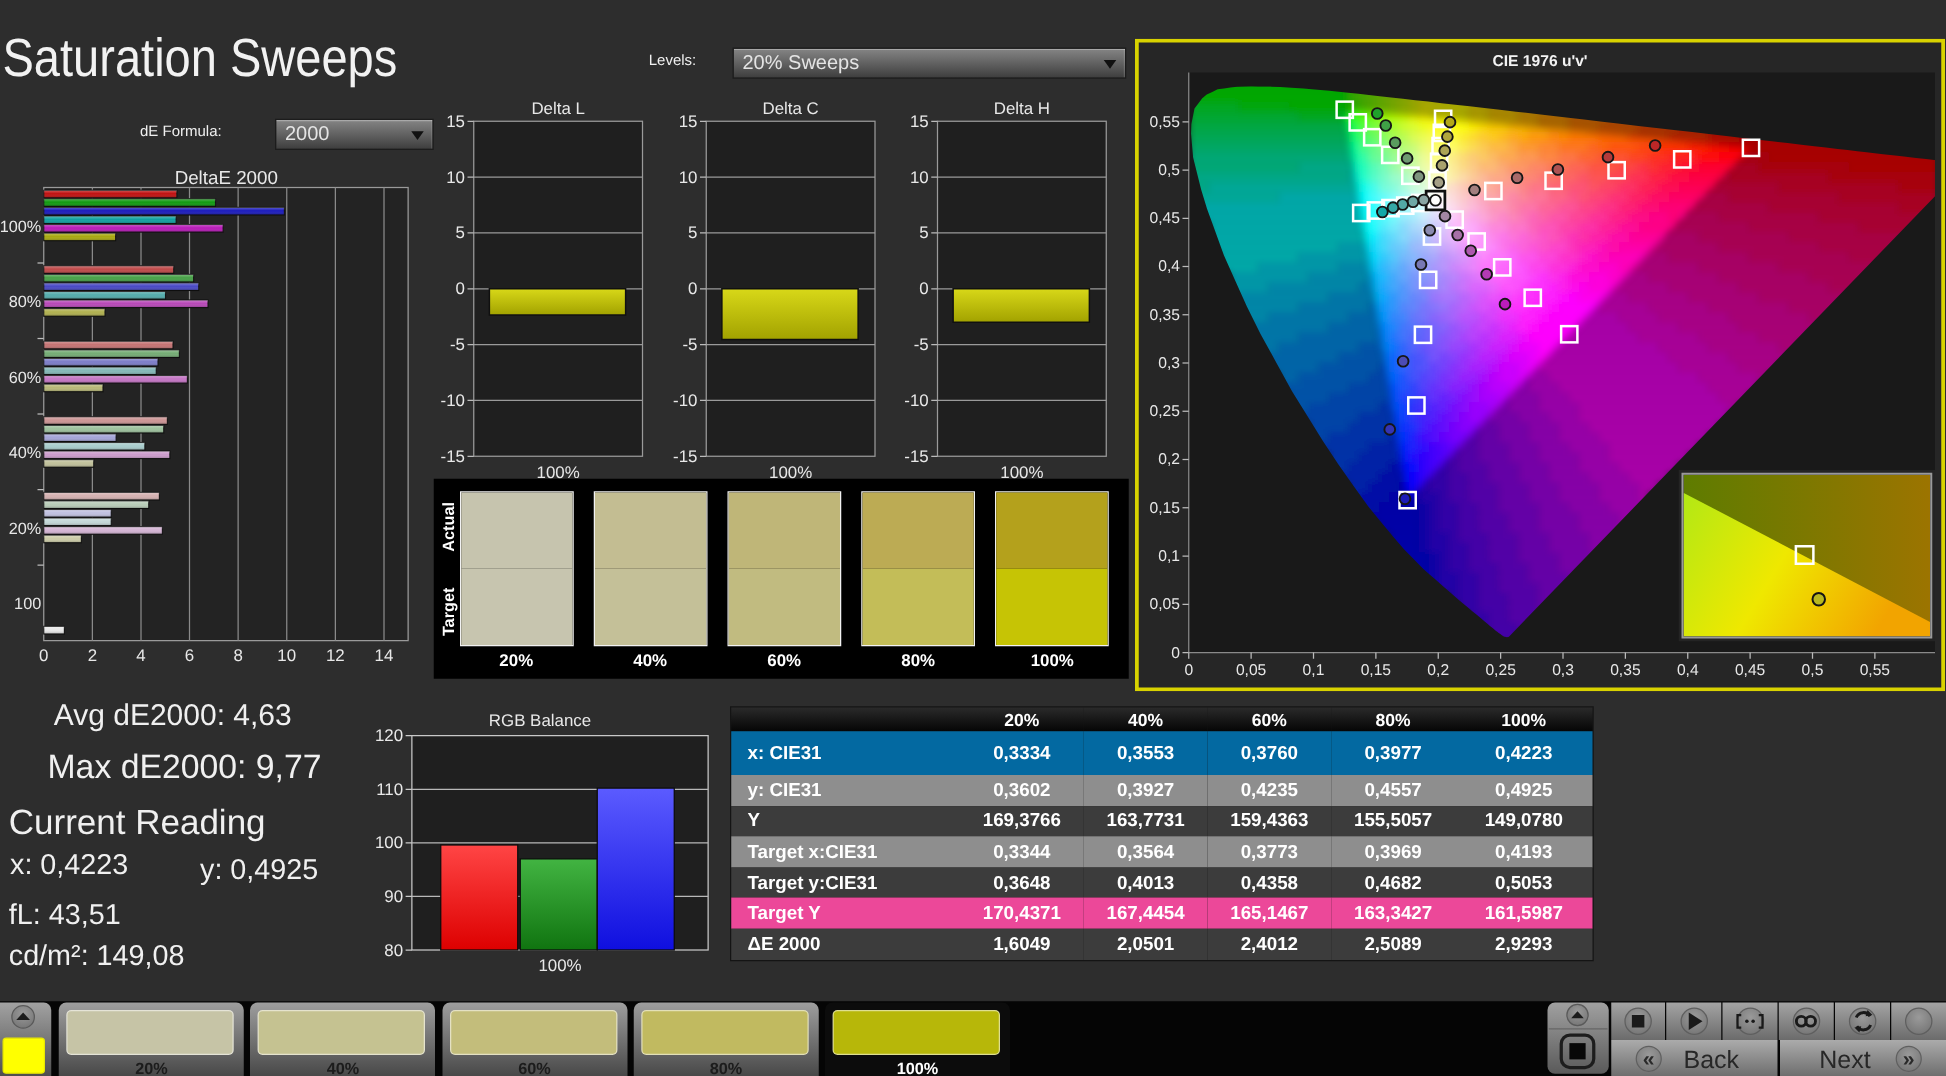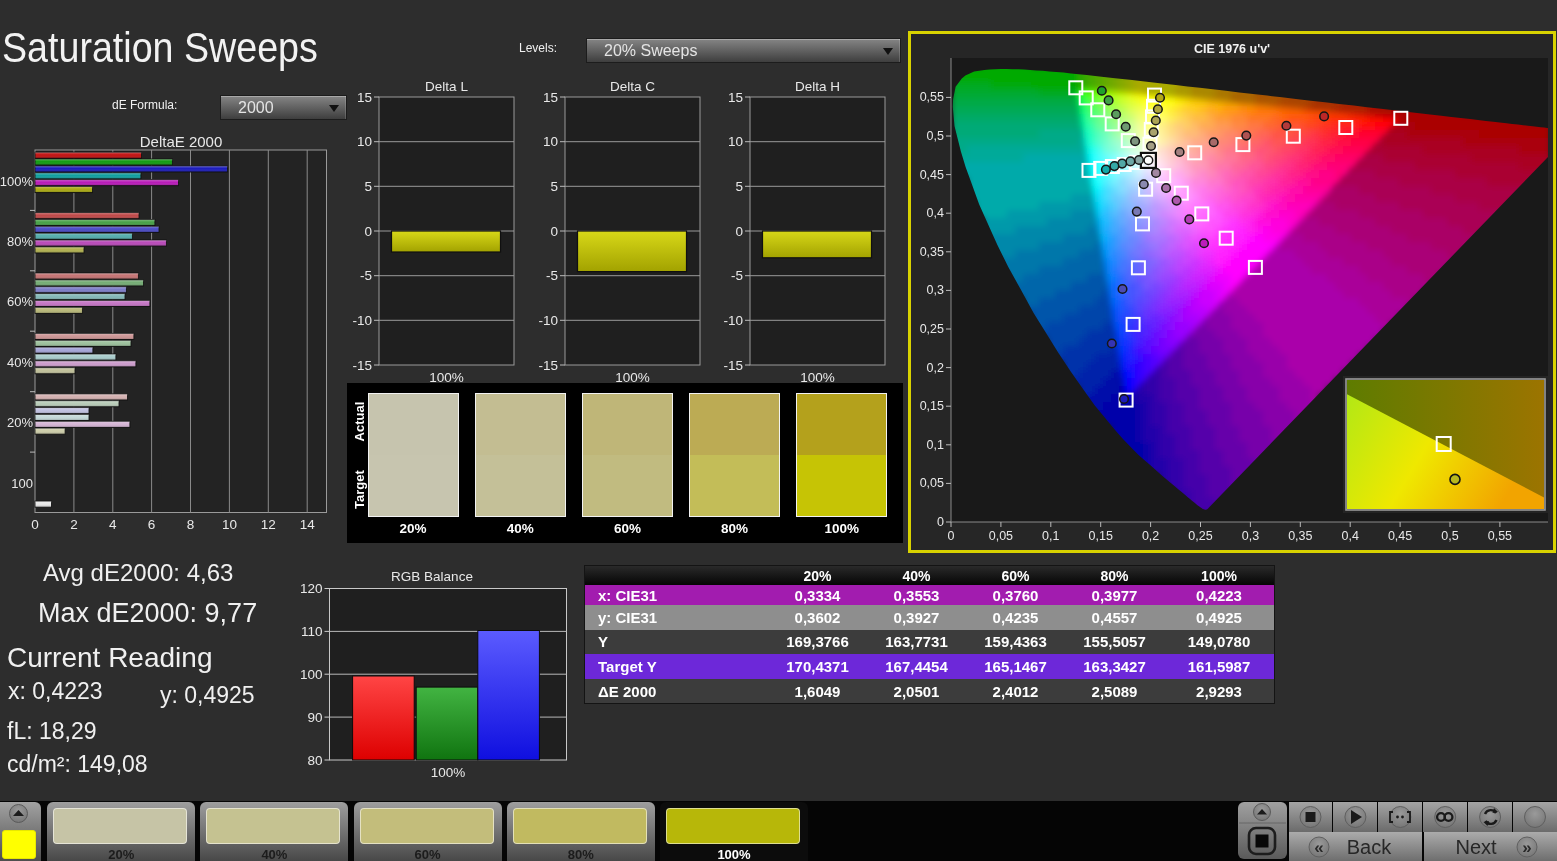--- a/index.html
+++ b/index.html
@@ -1,17 +1,17 @@
 <!DOCTYPE html>
 <html><head><meta charset="utf-8"><style>
 *{margin:0;padding:0;box-sizing:border-box}
 html,body{width:1557px;height:861px;overflow:hidden}
 body{background:#2d2d2d;font-family:"Liberation Sans",sans-serif;position:relative}
 .lbl{position:absolute;color:#f0f0f0}
-.dd{position:absolute;background:linear-gradient(#858585,#3e3e3e);border:1px solid #1c1c1c;box-shadow:inset 0 1px 0 rgba(255,255,255,.3),inset -1px 0 0 rgba(255,255,255,.15);color:#e4e4e4;font-size:16px;line-height:23px;padding-left:17px}
+.dd{position:absolute;background:linear-gradient(#858585,#3e3e3e);border:1px solid #1c1c1c;box-shadow:inset 0 1px 0 rgba(255,255,255,.3),inset -1px 0 0 rgba(255,255,255,.15);color:#e4e4e4;font-size:16px;line-height:23px;padding-left:7px}
 .dd:after{content:"";position:absolute;right:7px;top:9px;border-left:5.5px solid transparent;border-right:5.5px solid transparent;border-top:7px solid #111}
 .vlab{position:absolute;color:#fff;font-size:13px;font-weight:bold;transform:rotate(-90deg);width:70px;height:15px;line-height:15px;text-align:center}
 .c{text-align:center}
 .bknx{position:absolute;top:31px;height:29px;background:linear-gradient(#ababab,#6e6e6e)}
 </style></head><body>
 <div style="position:absolute;left:2px;top:23px;font-size:43px;color:#f2f2f2;transform:scaleX(0.875);transform-origin:0 0">Saturation Sweeps</div>
 <div class="lbl" style="left:112px;top:98px;font-size:12px">dE Formula:</div>
 <div class="dd" style="left:220px;top:95px;width:127px;height:25px">2000</div>
 <div class="lbl" style="left:519px;top:41px;font-size:12px">Levels:</div>
 <div class="dd" style="left:586px;top:38px;width:315px;height:25px">20% Sweeps</div>
@@ -1910,21 +1910,21 @@
 <rect x="438" y="348" width="199" height="131" fill="none" stroke="#9a9a9a" stroke-width="1.6"></rect>
     </g>
 <rect x="528.7" y="406" width="14" height="14" fill="none" stroke="#fff" stroke-width="2"></rect>
 <circle cx="547" cy="448.4" r="5" fill="#b8b81f" stroke="#141414" stroke-width="1.6"></circle>
 </svg>
 <div class="lbl" style="left:43px;top:559px;font-size:24px">Avg dE2000: 4,63</div>
 <div class="lbl" style="left:38px;top:598px;font-size:27px">Max dE2000: 9,77</div>
 <div class="lbl" style="left:7px;top:642px;font-size:28px">Current Reading</div>
 <div class="lbl" style="left:8px;top:678px;font-size:23px">x: 0,4223</div>
 <div class="lbl" style="left:160px;top:682px;font-size:23px">y: 0,4925</div>
-<div class="lbl" style="left:7px;top:718px;font-size:23px">fL: 18,29</div>
+<div class="lbl" style="left:7px;top:718px;font-size:23px">fL: 43,51</div>
 <div class="lbl" style="left:7px;top:751px;font-size:23px">cd/m²: 149,08</div>
 <svg style="position:absolute;left:300px;top:560px" width="285" height="225" viewBox="0 0 285 225">
 <text x="132" y="21" fill="#e8e8e8" font-size="13.5" text-anchor="middle">RGB Balance</text>
 <rect x="29.5" y="28.5" width="237" height="171.5" fill="#1f1f1f" stroke="#c8c8c8" stroke-width="1"></rect>
 <line x1="29.5" y1="71.4" x2="266.5" y2="71.4" stroke="#b8b8b8" stroke-width="1"></line>
 <line x1="29.5" y1="114.2" x2="266.5" y2="114.2" stroke="#b8b8b8" stroke-width="1"></line>
 <line x1="29.5" y1="157.1" x2="266.5" y2="157.1" stroke="#b8b8b8" stroke-width="1"></line>
 <line x1="24.5" y1="28.5" x2="29.5" y2="28.5" stroke="#ccc" stroke-width="1"></line>
 <text x="22.5" y="33.0" fill="#e8e8e8" font-size="13.5" text-anchor="end">120</text>
 <line x1="24.5" y1="71.4" x2="29.5" y2="71.4" stroke="#ccc" stroke-width="1"></line>
@@ -1952,21 +1952,21 @@
       </colgroup>
 <tbody>
         <tr style="height:19px;background:linear-gradient(#2a2a2a,#050505);font-weight:bold;font-size:14px">
           <td></td>
           <td class="c">20%</td>
           <td class="c">40%</td>
           <td class="c">60%</td>
           <td class="c">80%</td>
           <td class="c">100%</td>
         </tr>
-<tr style="height:20px;background:#a21caf">
+<tr style="height:35px;background:#0369a1">
           <td style="font-weight:bold;padding-left:13px">x: CIE31</td>
           <td class="c">0,3334</td>
           <td class="c">0,3553</td>
           <td class="c">0,3760</td>
           <td class="c">0,3977</td>
           <td class="c">0,4223</td>
         </tr>
 <tr style="height:24.6px;background:#8e8e8e">
           <td style="font-weight:bold;padding-left:13px">y: CIE31</td>
           <td class="c">0,3602</td>
@@ -1976,21 +1976,37 @@
           <td class="c">0,4925</td>
         </tr>
 <tr style="height:24.6px;background:#3c3c3c">
           <td style="font-weight:bold;padding-left:13px">Y</td>
           <td class="c">169,3766</td>
           <td class="c">163,7731</td>
           <td class="c">159,4363</td>
           <td class="c">155,5057</td>
           <td class="c">149,0780</td>
         </tr>
-<tr style="height:24.6px;background:#6d28d9">
+<tr style="height:24.6px;background:#8e8e8e">
+          <td style="font-weight:bold;padding-left:13px">Target x:CIE31</td>
+          <td class="c">0,3344</td>
+          <td class="c">0,3564</td>
+          <td class="c">0,3773</td>
+          <td class="c">0,3969</td>
+          <td class="c">0,4193</td>
+        </tr>
+<tr style="height:24.6px;background:#3c3c3c">
+          <td style="font-weight:bold;padding-left:13px">Target y:CIE31</td>
+          <td class="c">0,3648</td>
+          <td class="c">0,4013</td>
+          <td class="c">0,4358</td>
+          <td class="c">0,4682</td>
+          <td class="c">0,5053</td>
+        </tr>
+<tr style="height:24.6px;background:#ec4899">
           <td style="font-weight:bold;padding-left:13px">Target Y</td>
           <td class="c">170,4371</td>
           <td class="c">167,4454</td>
           <td class="c">165,1467</td>
           <td class="c">163,3427</td>
           <td class="c">161,5987</td>
         </tr>
 <tr style="height:24.6px;background:#3c3c3c">
           <td style="font-weight:bold;padding-left:13px">ΔE 2000</td>
           <td class="c">1,6049</td>

